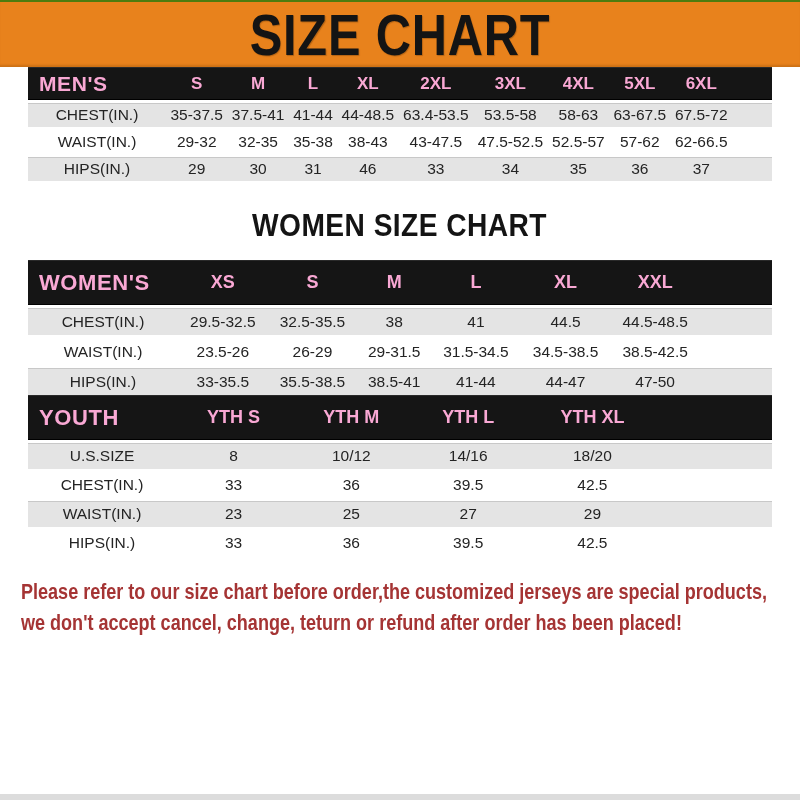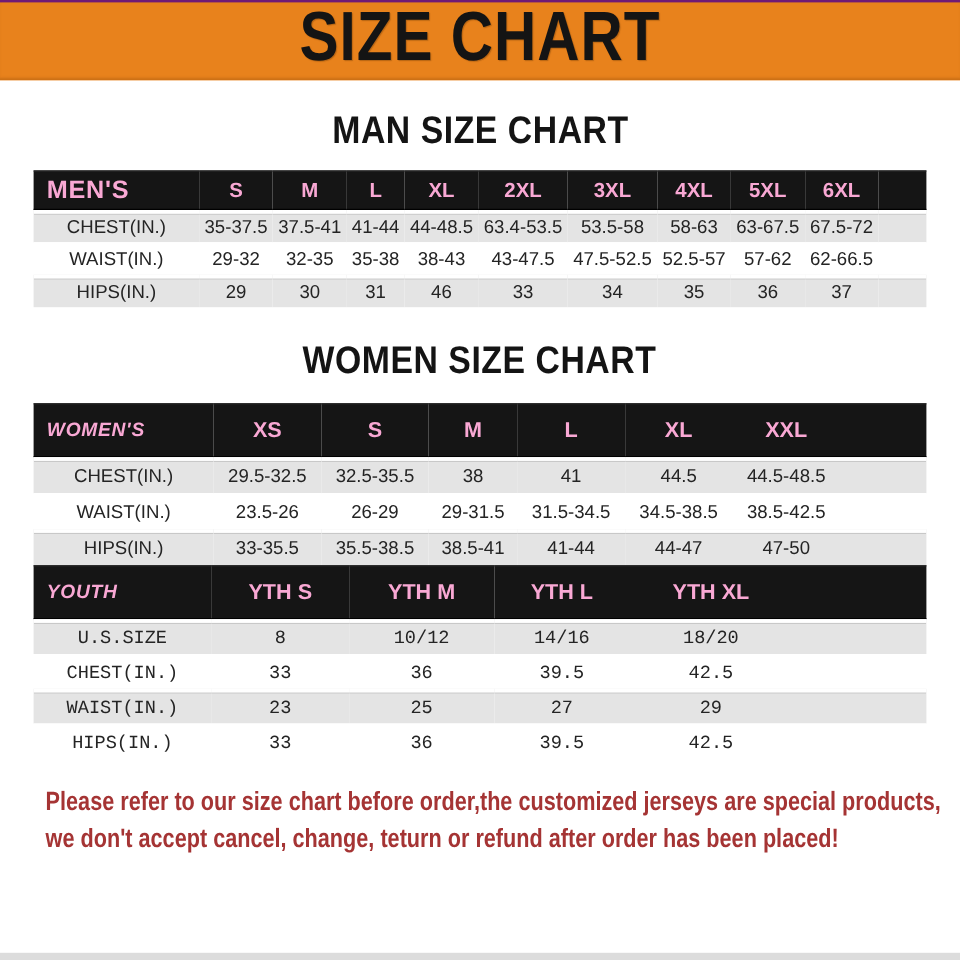--- a/index.html
+++ b/index.html
@@ -9,23 +9,23 @@
     font-family: "Liberation Sans", "DejaVu Sans", sans-serif;
     overflow: hidden;
     position: relative;
   }
 
   
   .banner {
     box-sizing: border-box;
     height: 67px;
     background: #E8821C;
-    border-top: 2px solid #701a75;
+    border-top: 2px solid #4d7c0f;
     box-shadow: inset 0 -3px 2px -1px rgba(120,60,0,0.25);
-    display: flex; justify-content: center;
+    display: flex; align-items: center; justify-content: center;
   }
   .banner h1 {
     margin: 0;
     font-size: 58px;
     font-weight: 800;
     color: #141414;
     letter-spacing: 1px;
     line-height: 1;
     transform: scaleX(0.84);
     transform-origin: center;
@@ -68,47 +68,47 @@
   }
   thead th.h-label {
     text-align: left;
     padding-left: 11px;
     font-weight: 800;
     letter-spacing: 0.6px;
   }
   .sec-men   thead th { height: 31px; font-size: 17px; }
   .sec-men   thead th.h-label { font-size: 21px; }
   .sec-women thead th, .sec-youth thead th { height: 43px; font-size: 18px; }
-  .sec-women thead th.h-label, .sec-youth thead th.h-label { font-size: 16px; font-style: italic; }
+  .sec-women thead th.h-label, .sec-youth thead th.h-label { font-size: 22px; }
 
   tbody td {
     text-align: center;
     font-size: 15.5px;
     color: #242424;
     padding: 0 4px;
     border-top: 3px solid #ffffff;
     background: #ffffff;
   }
   .sec-men   tbody td { height: 24px; }
   .sec-women tbody td { height: 27px; }
-  .sec-youth tbody td { height: 26px; font-family: Liberation Mono, monospace; }
+  .sec-youth tbody td { height: 26px; }
   tbody tr:nth-child(odd) td {
     background: #E4E4E4;
     box-shadow: inset 0 1px 0 #c8c8c8;
   }
 
   .sec-men   col.col-label { width: 138px; }
   .sec-women col.col-label { width: 150px; }
   .sec-youth col.col-label { width: 148px; }
   .sec-men   col.col-spacer { width: 40px; }
   .sec-women col.col-spacer { width: 72px; }
   .sec-youth col.col-spacer { width: 112px; }
 
   
-  .notice { margin: 20px 0 0 38px; }
+  .notice { margin: 20px 0 0 21px; }
   .notice p {
     margin: 0;
     font-size: 22px;
     line-height: 31px;
     font-weight: 700;
     color: #A53434;
     white-space: nowrap;
     transform: scaleX(0.82);
     transform-origin: left center;
   }
@@ -124,21 +124,20 @@
 <body>
 
 <div class="page">
 
   <header class="banner">
     <h1>SIZE CHART</h1>
   </header>
 
   <main>
       <section class="section sec-men">
-        <h2><span>MAN SIZE CHART</span></h2>
         <table>
           <colgroup>
             <col class="col-label">
             <col>
             <col>
             <col>
             <col>
             <col>
             <col>
             <col>

